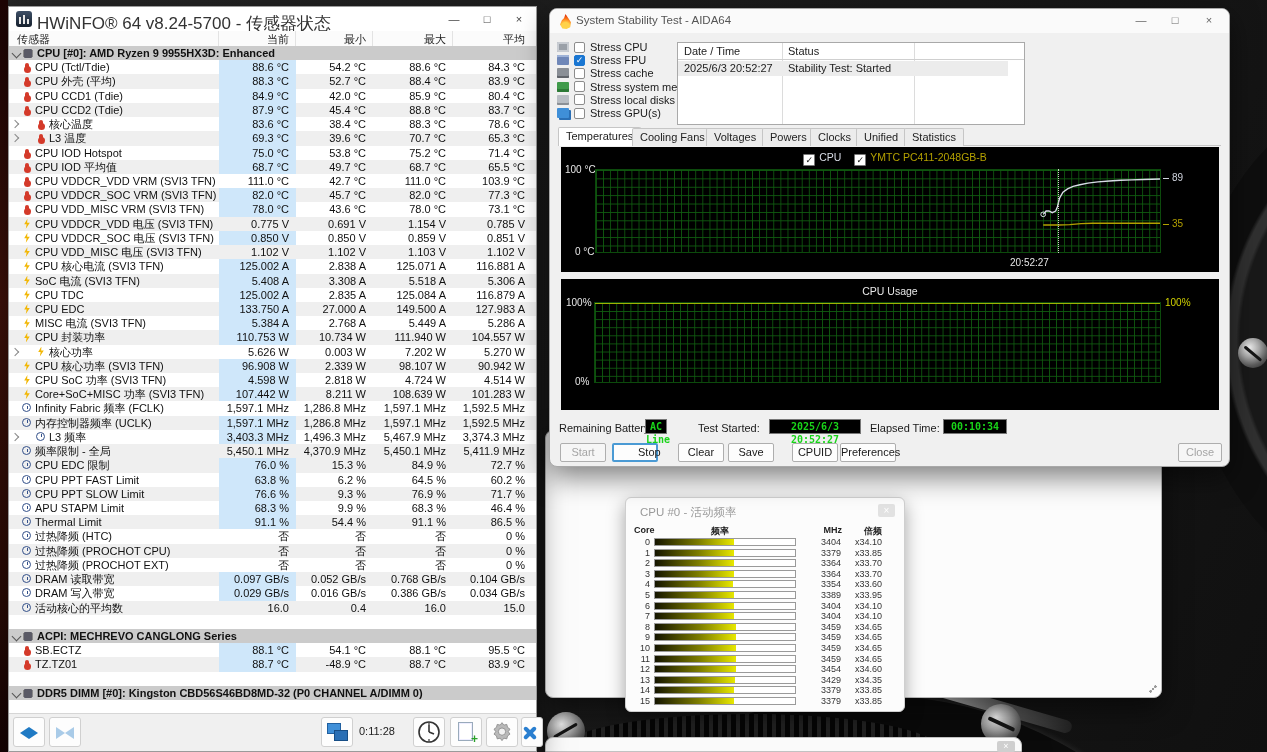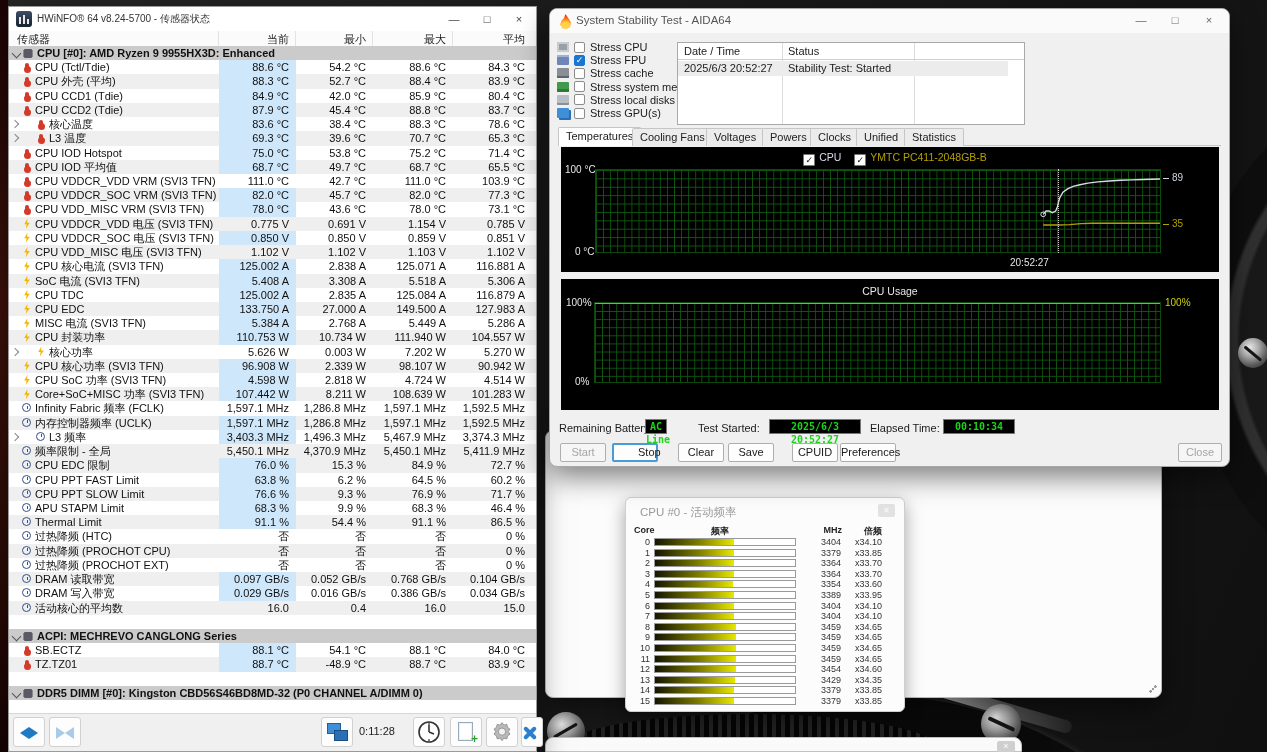--- a/index.html
+++ b/index.html
@@ -25,21 +25,21 @@
   #win-behind{left:545px;top:430px;width:617px;height:268px;border-radius:8px;background:#fcfcfc;border-color:#b9b9b9;}
   #win-behind .grip{position:absolute;right:4px;bottom:4px;width:8px;height:8px;
     background:radial-gradient(circle at 80% 20%,#999 0 1.2px,transparent 1.5px),radial-gradient(circle at 50% 50%,#999 0 1.2px,transparent 1.5px),radial-gradient(circle at 20% 80%,#999 0 1.2px,transparent 1.5px);}
   
   #win-bottom{left:545px;top:737px;width:477px;height:15px;border-radius:8px 8px 0 0;background:#fafafa;border-color:#c2c2c2;}
   #win-bottom .x{position:absolute;right:6px;top:3px;width:18px;height:11px;background:#cfcfcf;border-radius:2px;color:#fff;
     font-size:9px;line-height:11px;text-align:center;}
   
   #hwinfo{left:8px;top:6px;width:529px;height:746px;background:#fff;border-color:#9a9a9a;}
   #hw-title{position:absolute;left:0;top:0;right:0;height:24px;background:#fff;border-bottom:1px solid #e4e4e4;}
-  #hw-title .txt{position:absolute;left:28px;top:5px;font-size:10px;color:#333;}
+  #hw-title .txt{position:absolute;left:28px;top:5px;font-size:17px;color:#333;}
   #hw-ico{position:absolute;left:7px;top:4px;width:16px;height:16px;border-radius:3px;background:linear-gradient(#3d4f66,#16202e);}
   #hw-ico i{position:absolute;bottom:3px;width:2px;background:#e8e8e8;}
   #hw-ico i:nth-child(1){left:3px;height:7px;} #hw-ico i:nth-child(2){left:7px;height:9px;} #hw-ico i:nth-child(3){left:11px;height:5px;}
   .cap{position:absolute;top:0;width:30px;height:24px;color:#444;font-size:11px;text-align:center;line-height:24px;}
   #hw-head{position:absolute;left:0;top:24px;right:0;height:15px;background:#fbfbfb;border-bottom:6px solid #6d28d9;font-size:11px;color:#222;}
   #hw-head span{position:absolute;top:1px;}
   .colsep{position:absolute;top:0;bottom:0;width:1px;background:#e3e3e3;}
   #hw-rows{position:absolute;left:0;top:39px;width:527px;height:669px;overflow:hidden;font-size:11px;color:#111;}
   .hrow{position:relative;height:14.23px;line-height:14.2px;background:#fff;white-space:nowrap;}
   .hrow.alt{background:#efefef;}
@@ -660,21 +660,21 @@
         <span class="gchev"></span>
         <span class="chip"></span>
         <span class="lbl">ACPI: MECHREVO CANGLONG Series</span>
       </div>
       <div class="hrow">
         <span class="ic ic-temp"></span>
         <span class="lbl">SB.ECTZ</span>
         <span class="cell c-cur hl">88.1 °C</span>
         <span class="cell c-min">54.1 °C</span>
         <span class="cell c-max">88.1 °C</span>
-        <span class="cell c-avg">84.0 °C</span>
+        <span class="cell c-avg">95.5 °C</span>
       </div>
       <div class="hrow alt">
         <span class="ic ic-temp"></span>
         <span class="lbl">TZ.TZ01</span>
         <span class="cell c-cur hl">88.7 °C</span>
         <span class="cell c-min">-48.9 °C</span>
         <span class="cell c-max">88.7 °C</span>
         <span class="cell c-avg">83.9 °C</span>
       </div>
       <div class="hrow"></div>
@@ -808,21 +808,21 @@
         </svg>
     </div>
     <div class="curlab" id="cur3" style="left: 604px; top: 18px; color: rgb(208, 208, 0);">100%</div>
   </div>
 
   <div class="flab" style="left:9px;">Remaining Battery:</div>
   <div class="lcd" style="left:95px;width:22px;">AC Line</div>
   <div class="flab" style="left:148px;">Test Started:</div>
   <div class="lcd" style="left:219px;width:92px;">2025/6/3 20:52:27</div>
   <div class="flab" style="left:320px;">Elapsed Time:</div>
-  <div class="lcd" style="left:393px;width:72px;">00:10:34</div>
+  <div class="lcd" style="left:393px;width:64px;">00:10:34</div>
 
   <div id="a-btns">
       <div class="abtn disabled" style="left: 10px; width: 46px;">Start</div>
       <div class="abtn focus" style="left: 62px; width: 46px;">Stop</div>
       <div class="abtn" style="left: 128px; width: 46px;">Clear</div>
       <div class="abtn" style="left: 178px; width: 46px;">Save</div>
       <div class="abtn" style="left: 242px; width: 46px;">CPUID</div>
       <div class="abtn" style="left: 290px; width: 56px;">Preferences</div>
     </div>
   <div class="abtn disabled" style="left:628px;width:44px;">Close</div>

